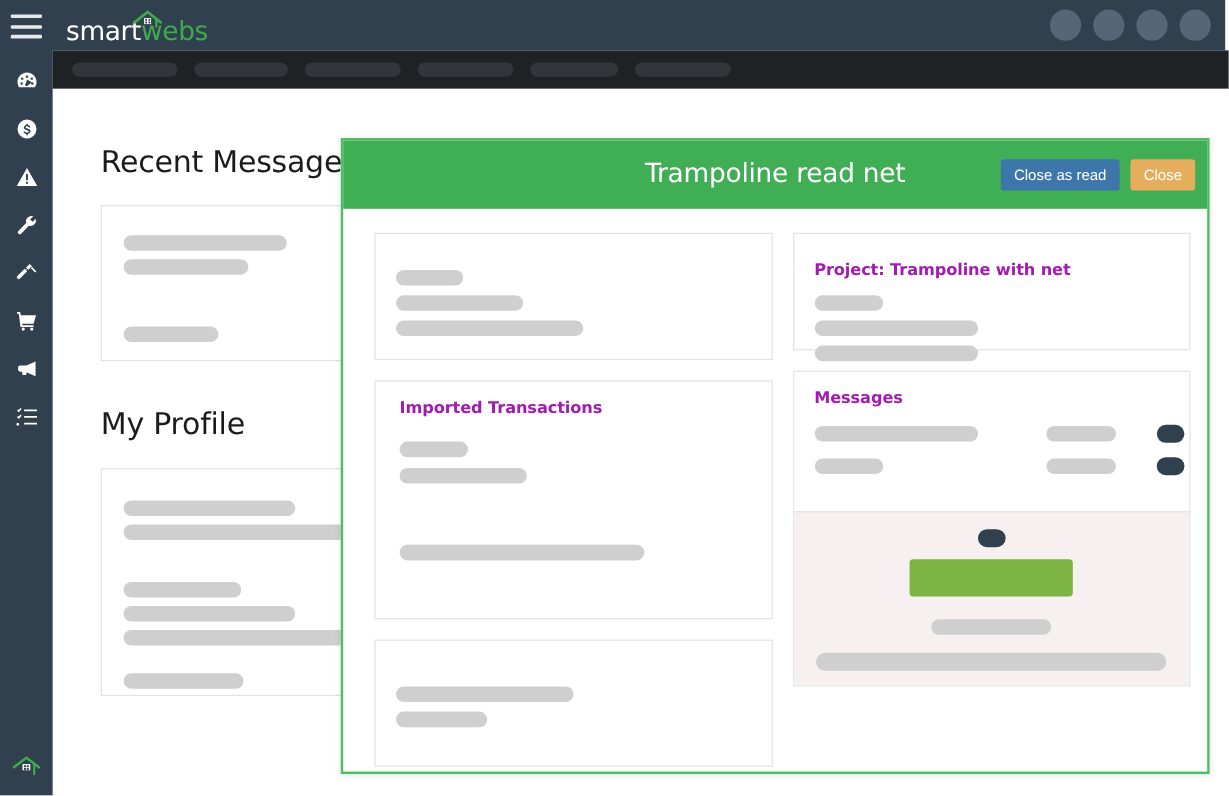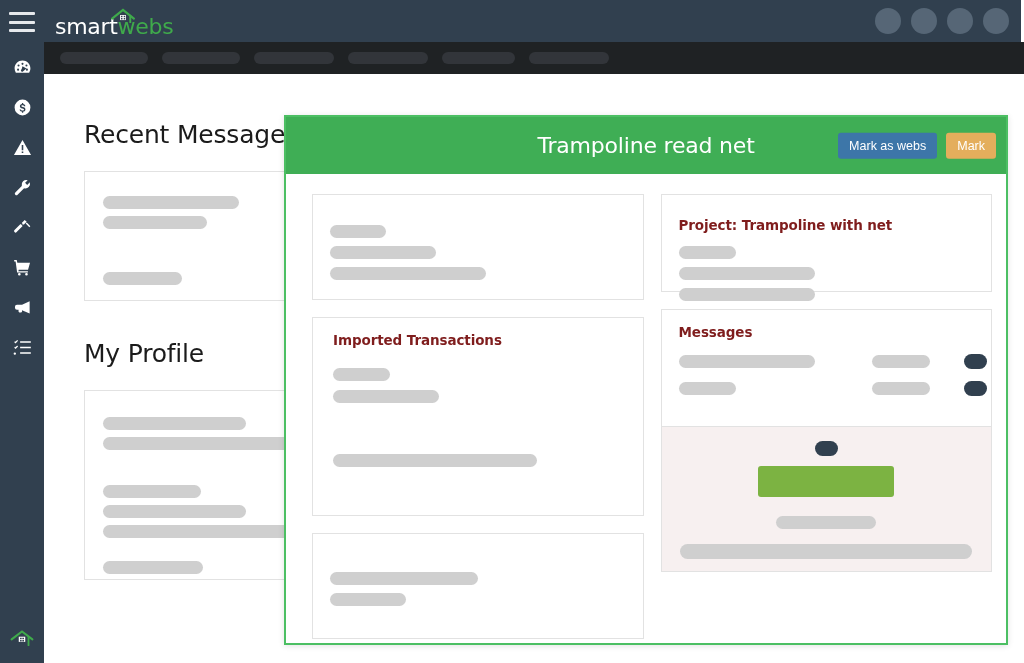--- a/index.html
+++ b/index.html
@@ -133,21 +133,21 @@
     height: 469px; padding: 20px 14px 0 26px;
     display: flex; gap: 17px;
   }
   .col { display: flex; flex-direction: column; gap: 17px; }
   .col-left { width: 333px; }
   .col-right { width: 333px; }
 
   .mcard { border: 1px solid #e2e2e2; background: #ffffff; }
   .mcard-title {
     font-family: "DejaVu Sans", sans-serif;
-    font-weight: bold; font-size: 13.5px; color: #7f1d1d;
+    font-weight: bold; font-size: 13.5px; color: #a21caf;
     letter-spacing: -0.1px;
   }
 
   .card-a { height: 106px; padding: 30px 0 0 17px; }
   .card-b { height: 199px; padding: 14px 0 0 20px; }
   .card-c { height: 98px; padding: 22px 0 0 17px; }
   .card-d { height: 106px; padding: 14px 0 0 17px; }
   .card-e { border: 1px solid #e2e2e2; }
 
   .docs-top { padding: 14px 0 18px 17px; background: #ffffff; }
@@ -303,22 +303,22 @@
       </div>
     </div>
 
   </div>
 
   <div class="modal">
 
     <div class="modal-header">
       <div class="modal-title">Trampoline read net</div>
       <div class="modal-actions">
-        <button class="btn btn-mark">Mark as webs</button>
-        <button class="btn btn-close">Mark</button>
+        <button class="btn btn-mark">Close as read</button>
+        <button class="btn btn-close">Close</button>
       </div>
     </div>
 
     <div class="modal-body">
 
       <div class="col col-left">
 
         <div class="mcard card-a">
           <div class="stack" style="gap:8px">
             <div class="bar" style="width:56px"></div>

